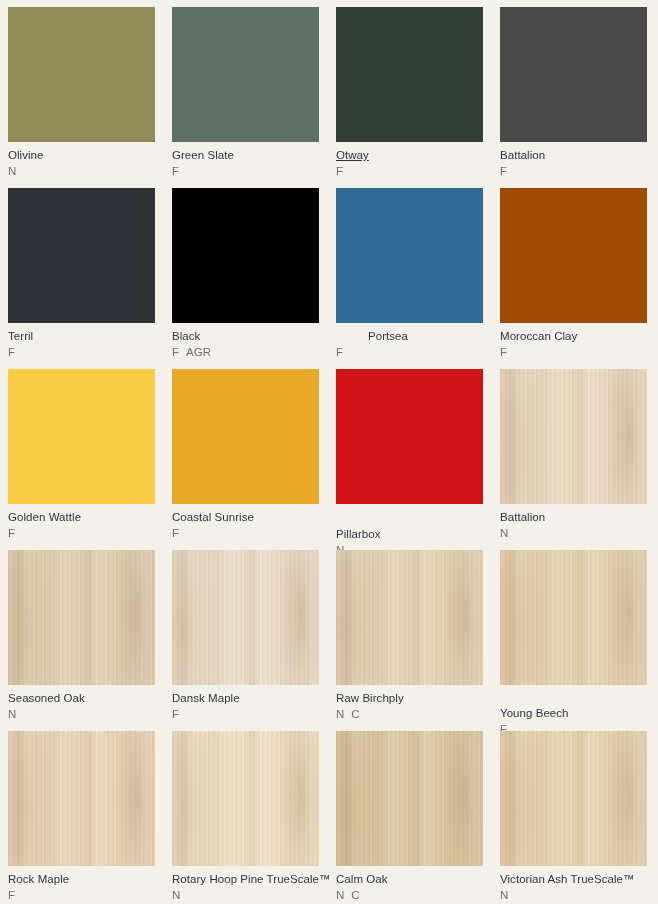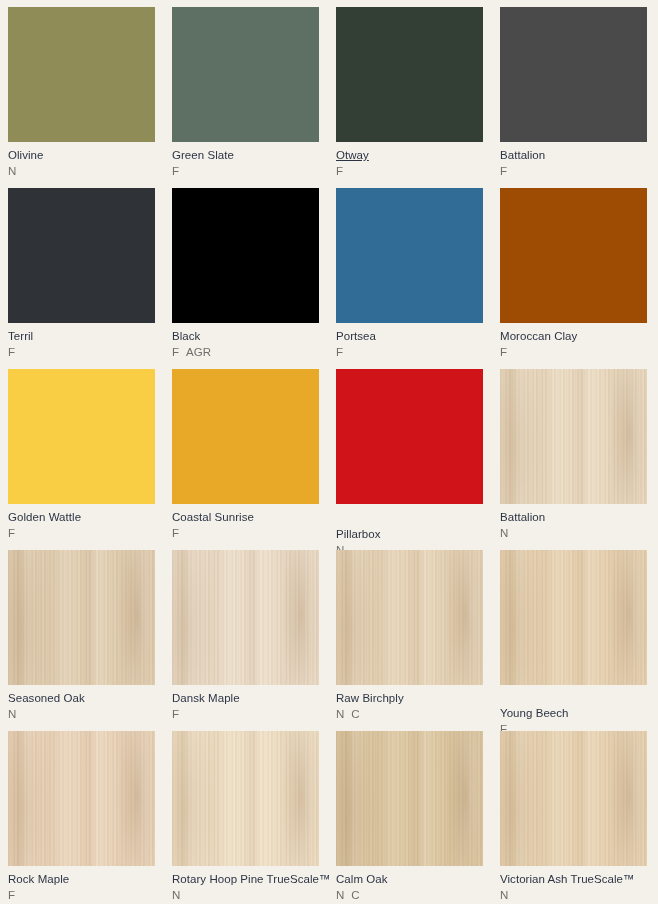--- a/index.html
+++ b/index.html
@@ -166,21 +166,21 @@
         <div class="swatch-name" style="color: rgb(44, 52, 68);">Black</div>
         <div class="swatch-codes" style="color: rgb(110, 111, 107);">
           <span class="code-token">F</span>
           <span class="code-token">AGR</span>
         </div>
       </div>
     </div>
     <div class="swatch-cell">
       <div class="swatch-chip is-solid" style="background-color: rgb(49, 108, 150);"></div>
       <div class="swatch-meta">
-        <div class="swatch-name" style="color: rgb(44, 52, 68);">Portsea</div>
+        <div class="swatch-name" style="color: rgb(44, 52, 68); margin-left: 32px;">Portsea</div>
         <div class="swatch-codes" style="color: rgb(110, 111, 107);">
           <span class="code-token">F</span>
         </div>
       </div>
     </div>
     <div class="swatch-cell">
       <div class="swatch-chip is-solid" style="background-color: rgb(158, 75, 3);"></div>
       <div class="swatch-meta">
         <div class="swatch-name" style="color: rgb(44, 52, 68);">Moroccan Clay</div>
         <div class="swatch-codes" style="color: rgb(110, 111, 107);">

